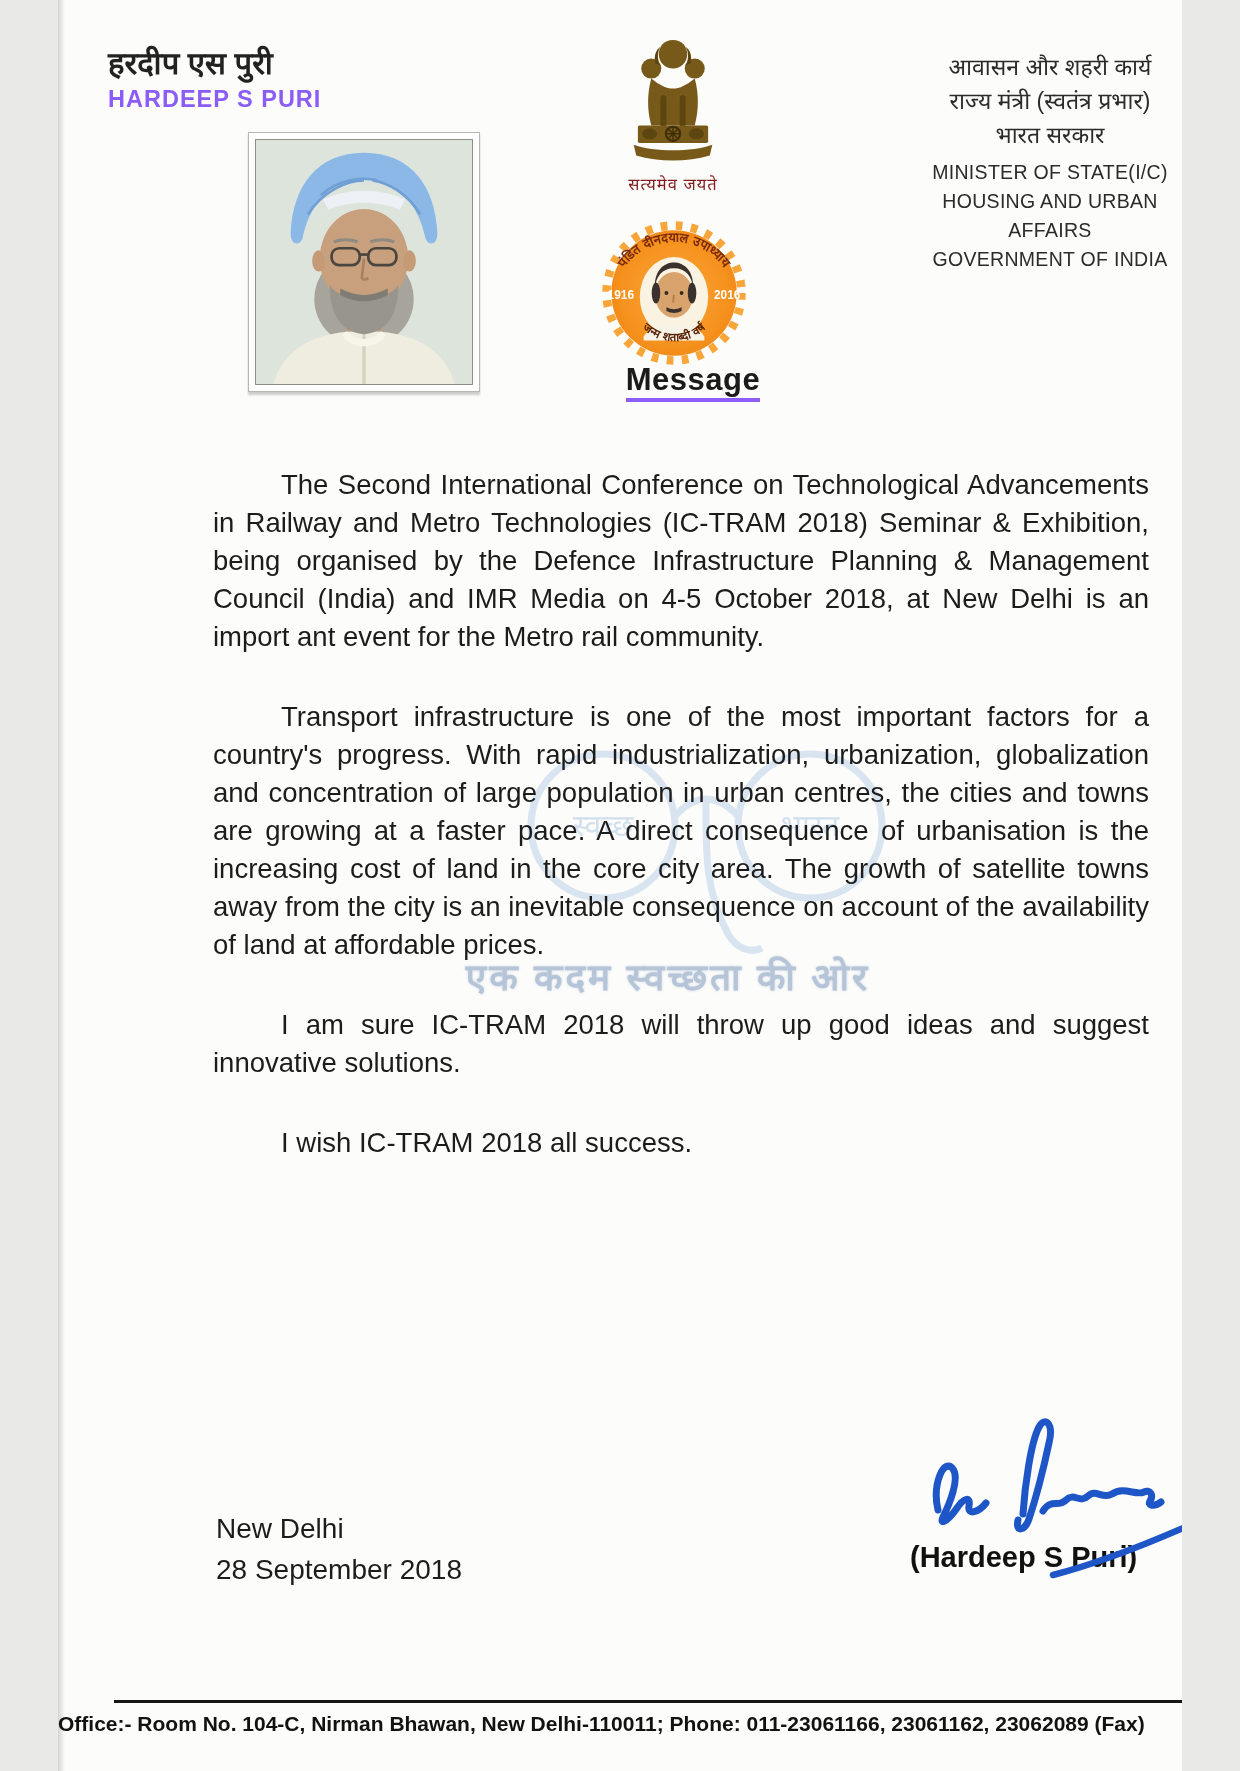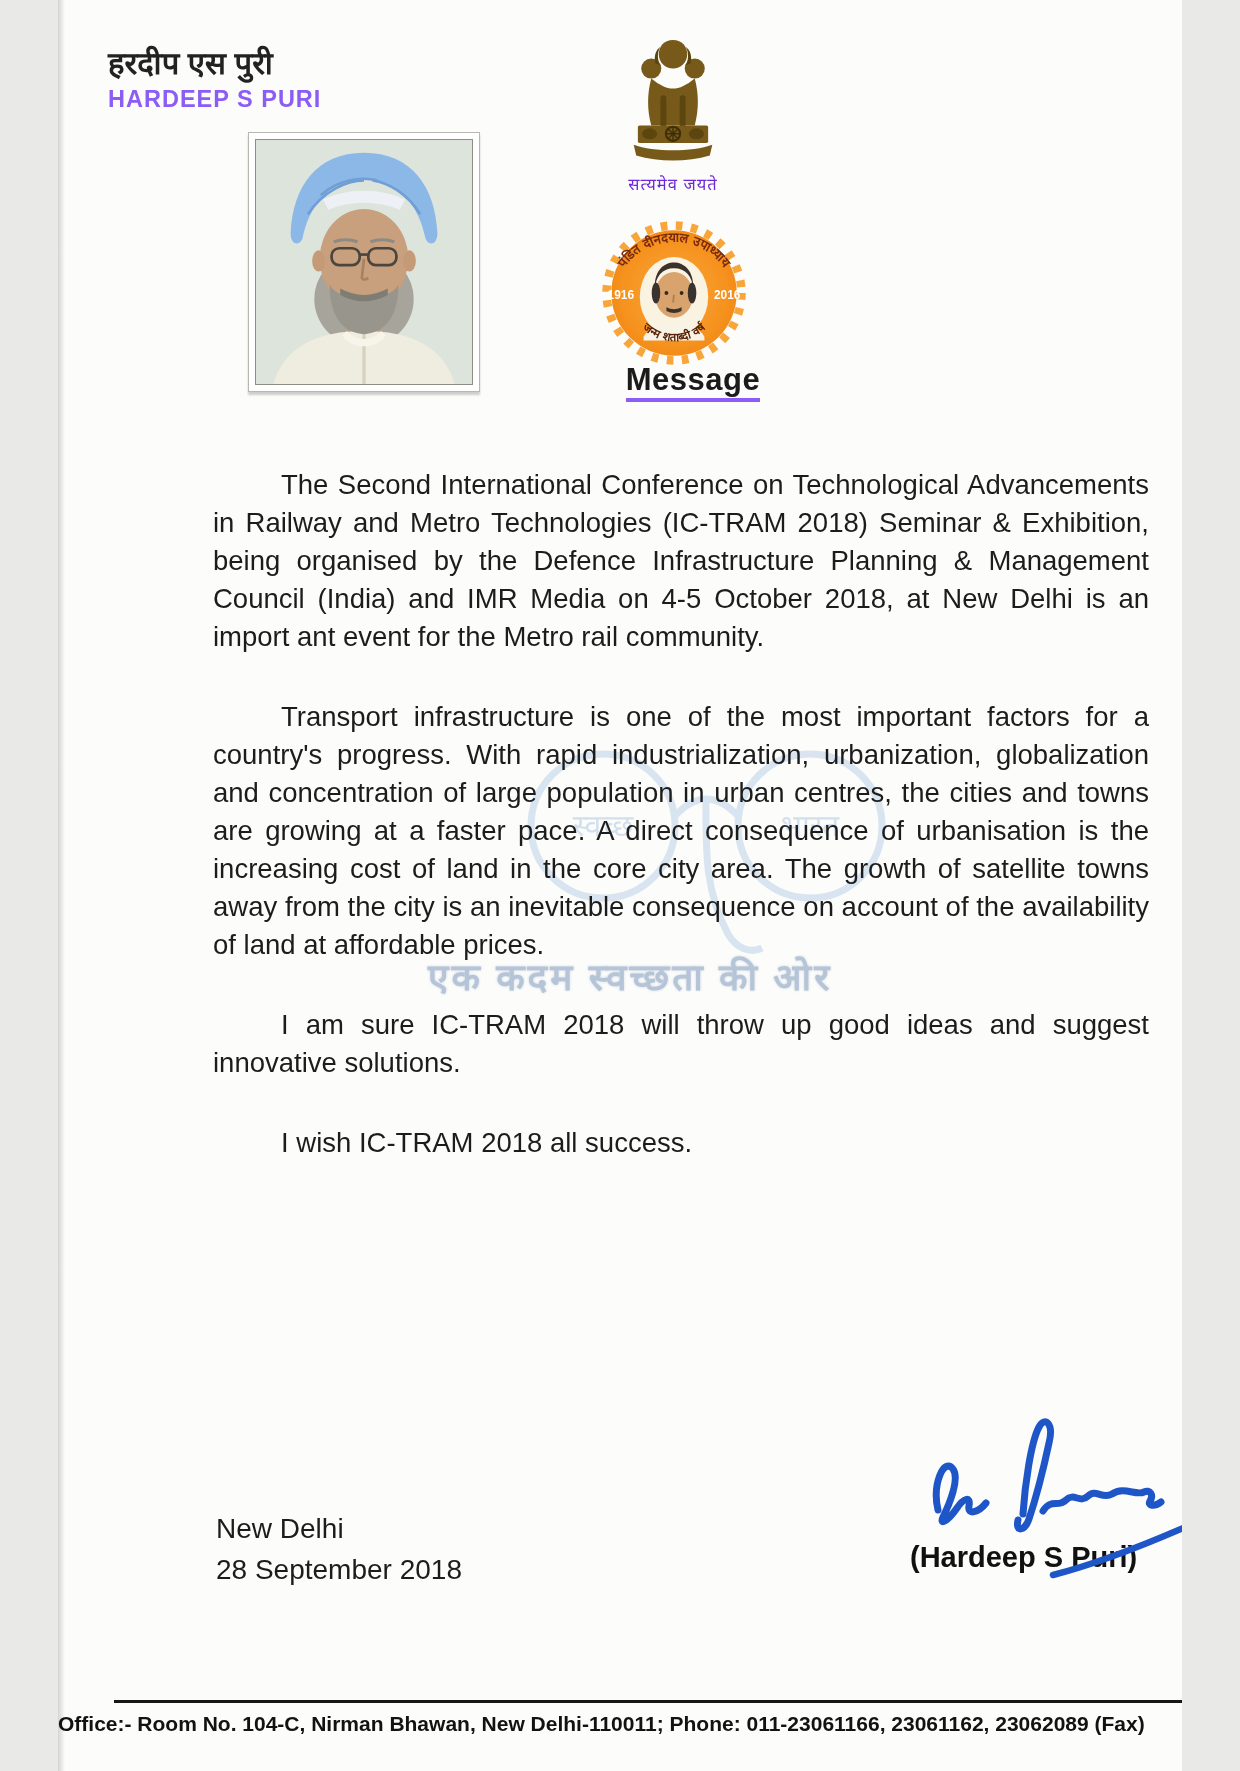--- a/index.html
+++ b/index.html
@@ -12,33 +12,33 @@
     background:linear-gradient(to right,rgba(110,110,108,.28),rgba(110,110,108,0));}
   
   .name-block{position:absolute;left:50px;top:44px;}
   .name-hindi{font-size:31px;font-weight:bold;line-height:40px;color:#222;}
   .name-english{font-size:23.5px;font-weight:bold;letter-spacing:1px;margin-top:2px;color:#8b5cf6;}
   .photo-frame{position:absolute;left:190px;top:132px;width:230px;height:258px;
     background:#fff;border:1px solid #b8b8b2;box-shadow:0 3px 2px rgba(120,120,115,.35);
     display:flex;align-items:center;justify-content:center;}
   .photo-inner{width:216px;height:244px;border:1px solid #8d8d86;}
   .emblem-block{position:absolute;left:552px;top:38px;width:126px;text-align:center;}
-  .emblem-motto{font-size:16.5px;color:#6d28d9;margin-top:2px;letter-spacing:1px;}
+  .emblem-motto{font-size:16.5px;color:#7f1d1d;margin-top:2px;letter-spacing:1px;}
   .centenary-logo{position:absolute;left:540px;top:220px;width:152px;height:146px;}
   .message-heading{position:absolute;left:440px;top:362px;width:390px;text-align:center;}
   .message-heading span{
     font-size:31px;font-weight:bold;color:#1b1b1b;
     border-bottom:4px solid #8b5cf6;padding-bottom:1px;letter-spacing:.5px;}
   .ministry-block{position:absolute;left:860px;top:50px;width:264px;text-align:center;}
   .ministry-hindi{font-size:23px;line-height:34px;color:#2b2b2b;}
   .ministry-english{font-size:19.5px;line-height:29px;letter-spacing:.3px;color:#2b2b2b;margin-top:6px;}
   
   .watermark-glasses{position:absolute;left:430px;top:678px;z-index:1;}
   .watermark-slogan{position:absolute;left:370px;top:950px;width:480px;z-index:1;
-    text-align:left;font-size:37px;font-weight:bold;letter-spacing:3px;
+    text-align:center;font-size:37px;font-weight:bold;letter-spacing:3px;
     color:#b6c4d7;text-shadow:0 0 3px #cdd8e6;}
   
   .body-text{position:absolute;left:155px;top:466px;width:936px;z-index:2;}
   .body-text p{
     margin:0 0 42px 0;font-size:27.5px;line-height:38px;
     text-align:justify;text-indent:68px;color:#1c1c1c;}
   
   .closing-left{position:absolute;left:158px;top:1508px;font-size:28px;line-height:41px;color:#1c1c1c;}
   .signature-svg{position:absolute;left:845px;top:1412px;z-index:4;}
   .signatory-name{position:absolute;left:852px;top:1541px;z-index:3;
@@ -159,20 +159,32 @@
       </text>
       <text x="24" y="82" font-size="12.5" font-weight="bold" fill="#ffffff" text-anchor="middle">1916</text>
       <text x="136" y="82" font-size="12.5" font-weight="bold" fill="#ffffff" text-anchor="middle">2016</text>
     </svg>
   </div>
 
   <div class="message-heading">
     <span>Message</span>
   </div>
 
+  <div class="ministry-block">
+    <div class="ministry-hindi">
+      <div>आवासन और शहरी कार्य</div>
+      <div>राज्य मंत्री (स्वतंत्र प्रभार)</div>
+      <div>भारत सरकार</div>
+    </div>
+    <div class="ministry-english">
+      <div>MINISTER OF STATE(I/C)</div>
+      <div>HOUSING AND URBAN AFFAIRS</div>
+      <div>GOVERNMENT OF INDIA</div>
+    </div>
+  </div>
 
   <div class="watermark-glasses">
     <svg width="460" height="300" viewBox="0 0 460 300">
       <g stroke="#a9c4e2" stroke-width="7" fill="none" opacity="0.42">
         <circle cx="115" cy="148" r="72"></circle>
         <circle cx="322" cy="148" r="72"></circle>
         <path d="M187,138 Q218,104 250,138"></path>
         <path d="M218,122 C218,168 216,212 240,256 C248,270 262,276 274,270"></path>
       </g>
       <text x="115" y="158" text-anchor="middle" font-size="30" fill="#a9c4e2" opacity="0.5" font-family="'DejaVu Sans',sans-serif">स्वच्छ</text>

